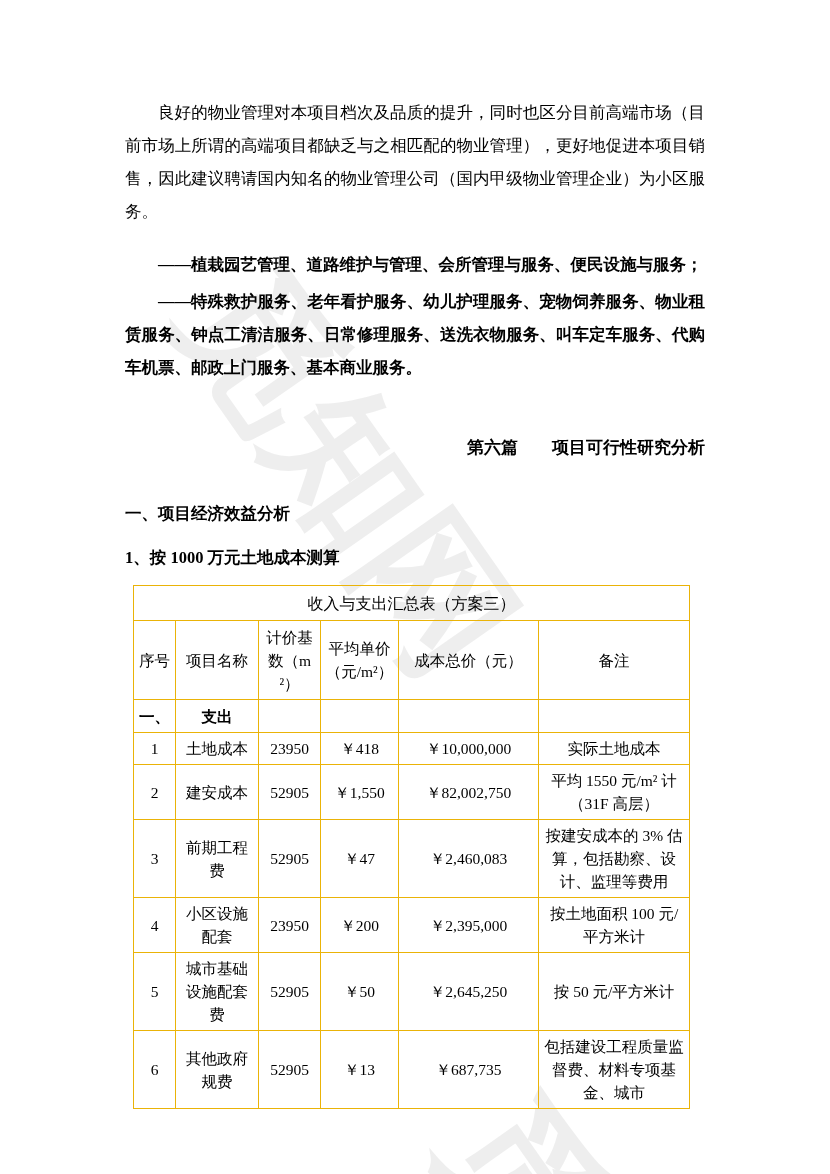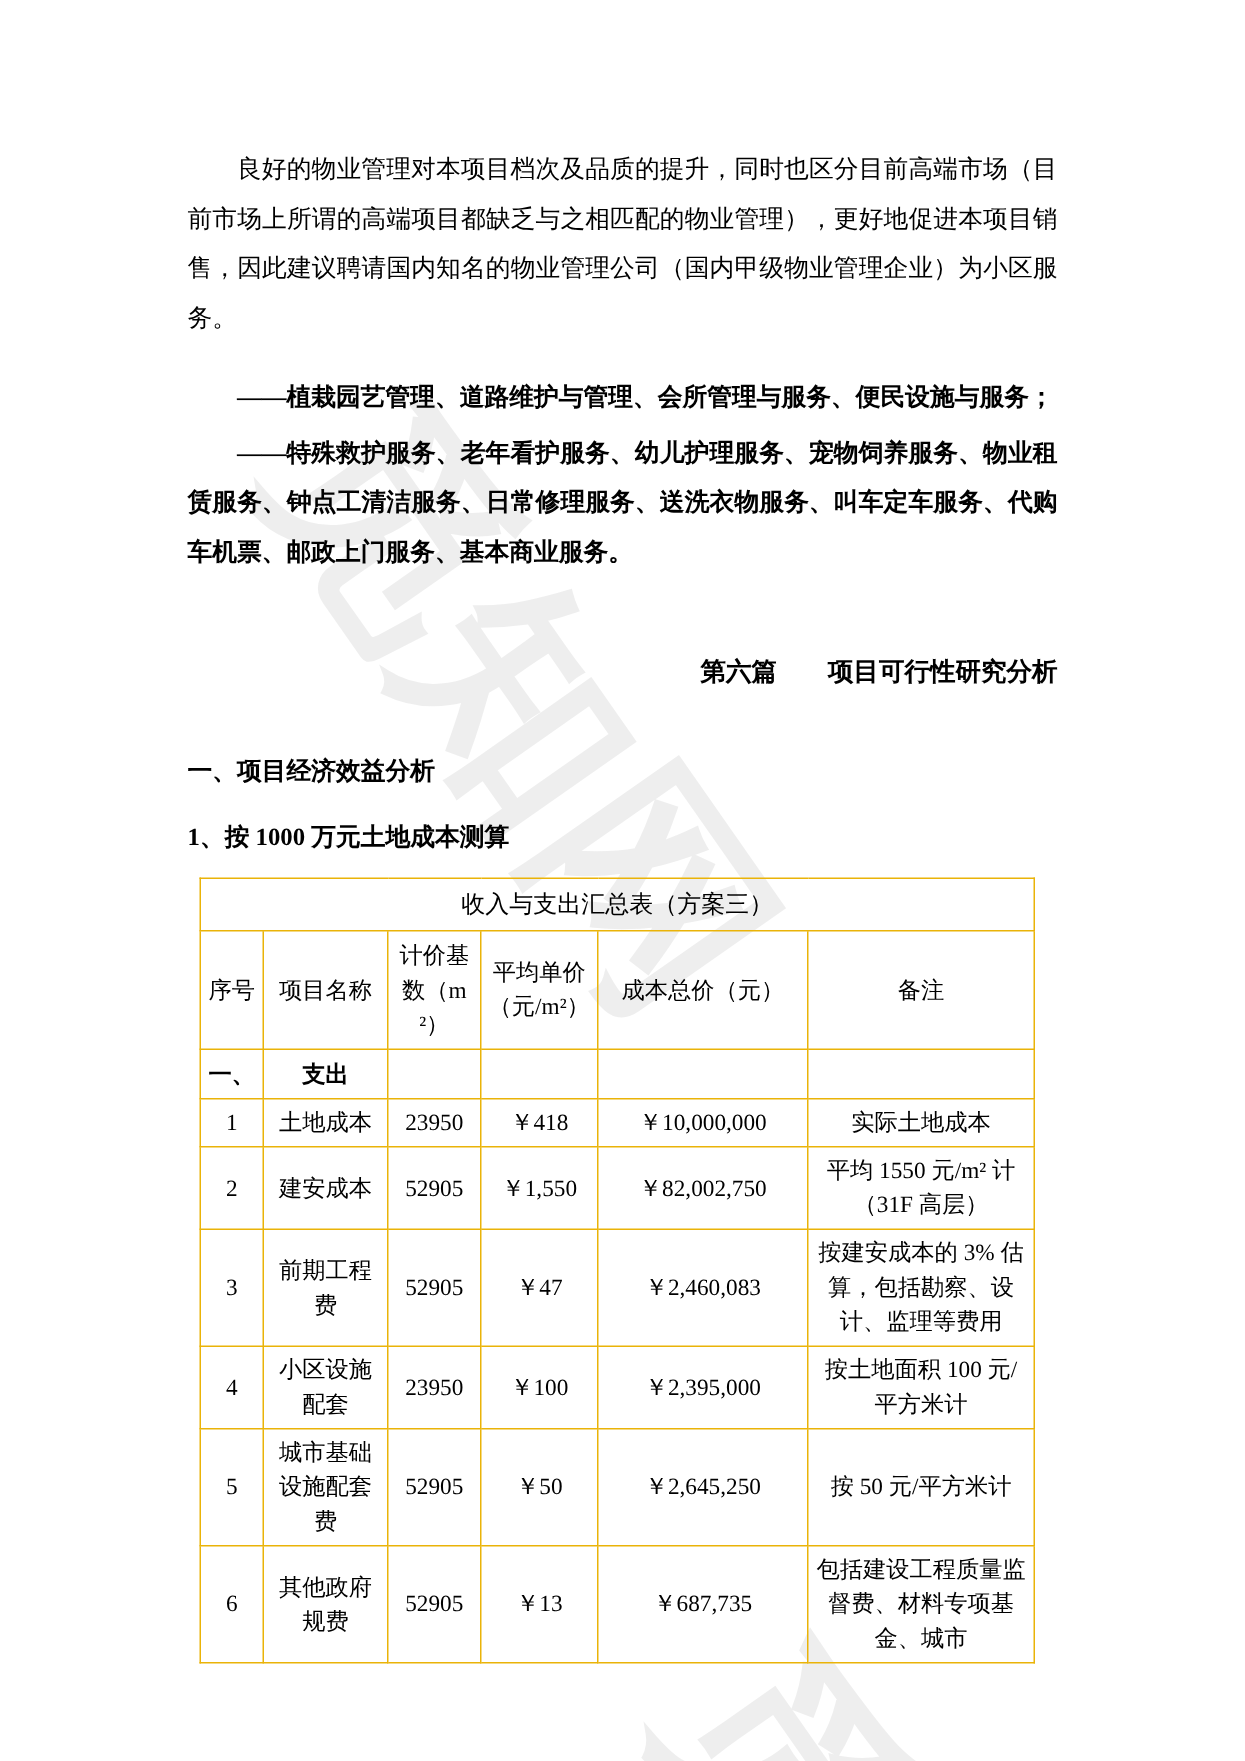--- a/index.html
+++ b/index.html
@@ -180,21 +180,21 @@
             <td>前期工程费</td>
             <td>52905</td>
             <td>￥47</td>
             <td>￥2,460,083</td>
             <td>按建安成本的 3% 估算，包括勘察、设计、监理等费用</td>
           </tr>
           <tr class="data-row">
             <td>4</td>
             <td>小区设施配套</td>
             <td>23950</td>
-            <td>￥100</td>
+            <td>￥200</td>
             <td>￥2,395,000</td>
             <td>按土地面积 100 元/平方米计</td>
           </tr>
           <tr class="data-row">
             <td>5</td>
             <td>城市基础设施配套费</td>
             <td>52905</td>
             <td>￥50</td>
             <td>￥2,645,250</td>
             <td>按 50 元/平方米计</td>

